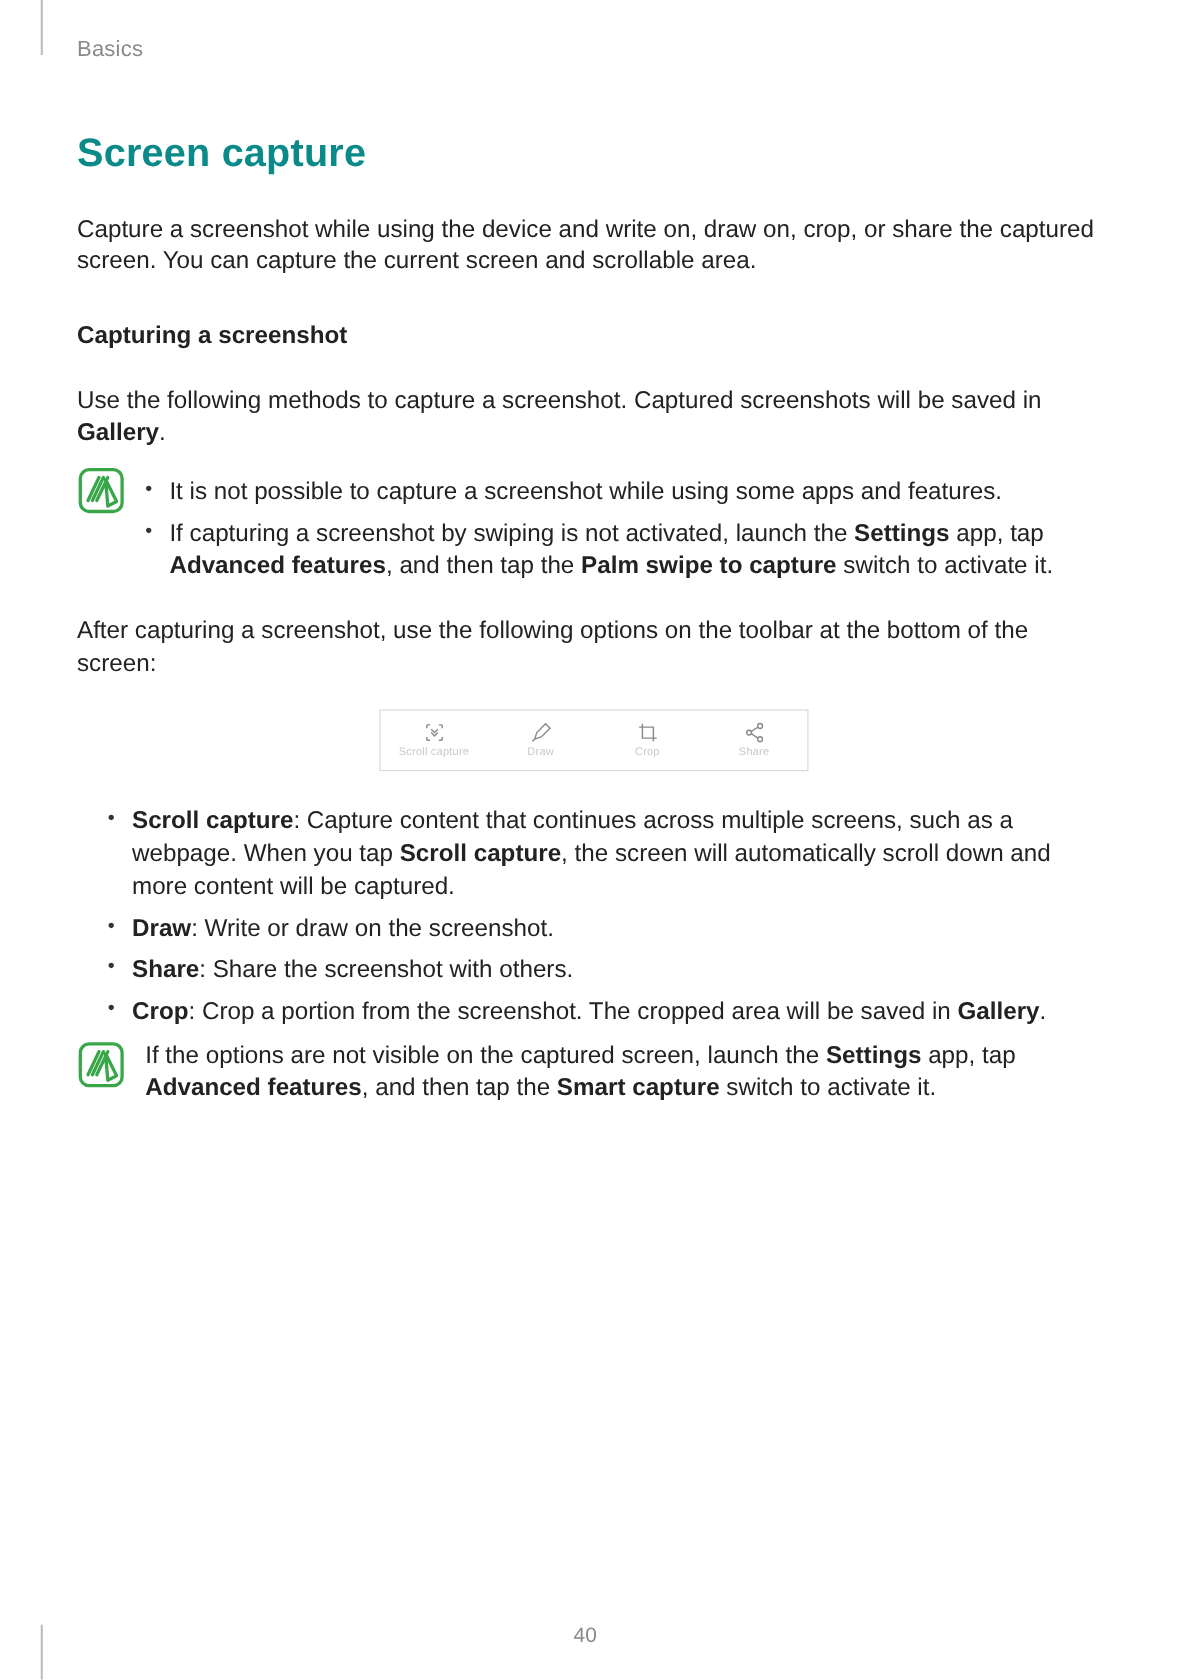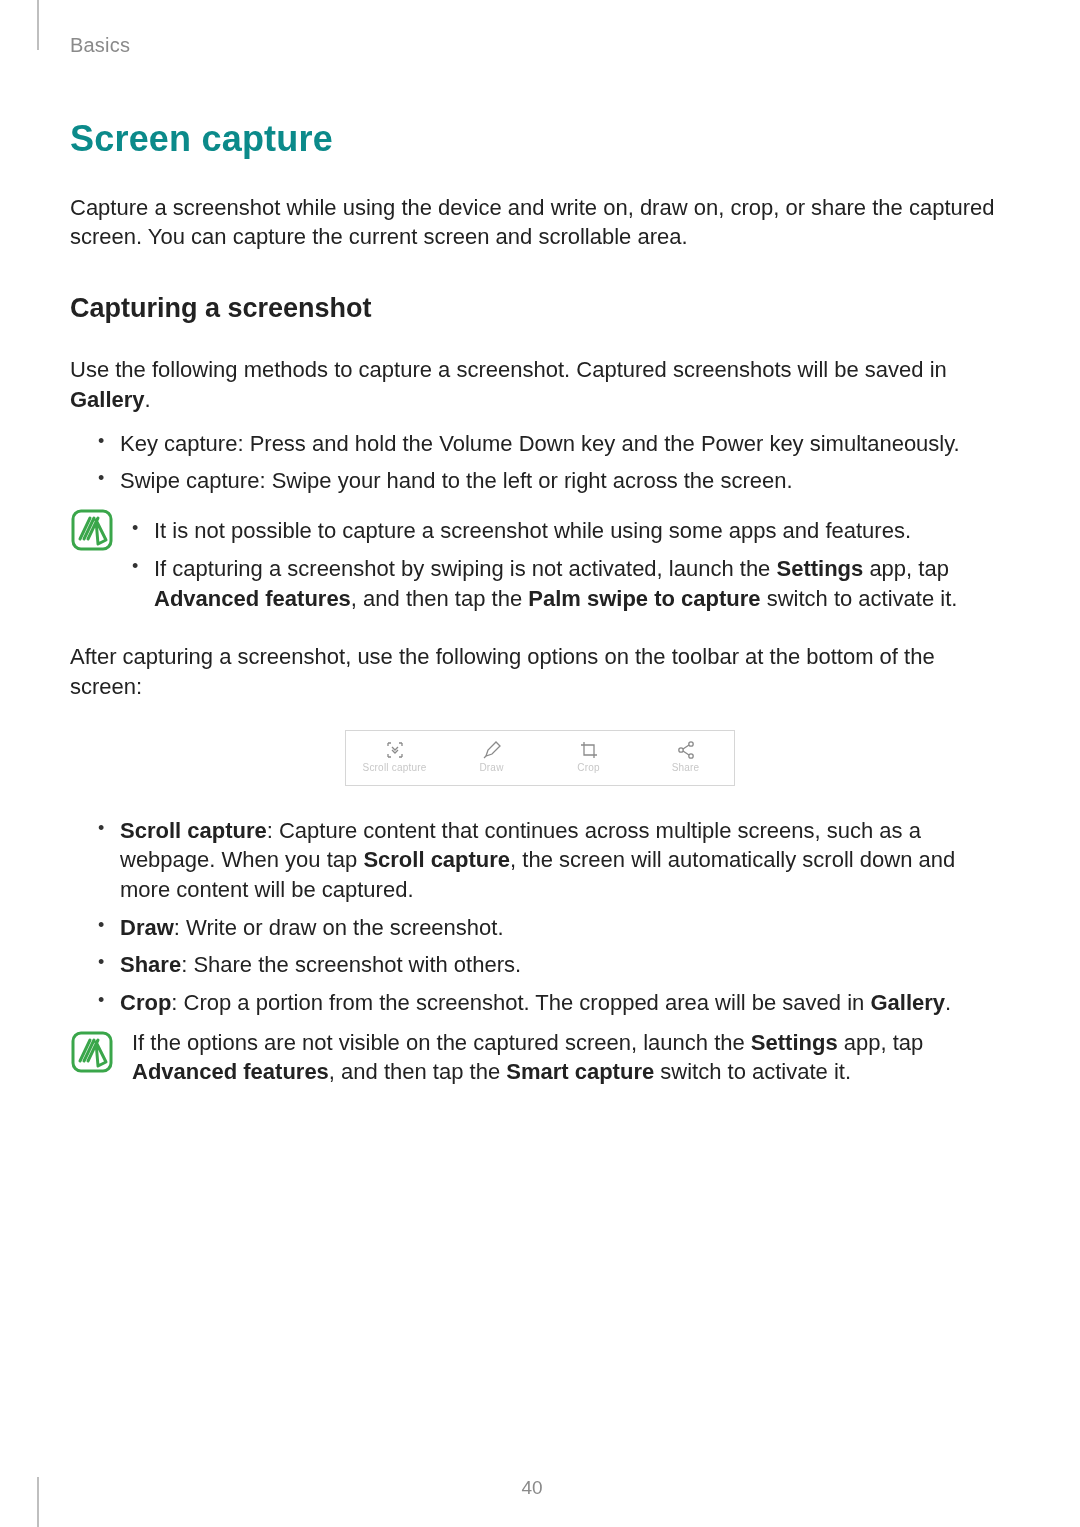--- a/index.html
+++ b/index.html
@@ -50,21 +50,21 @@
   }
   h1.section {
     color: var(--heading-teal);
     font-weight: 700;
     font-size: 36px;
     margin: 0 0 22px 0;
     letter-spacing: .2px;
   }
   h2.sub {
     font-weight: 700;
-    font-size: 27px;
+    font-size: 22px;
     margin: 38px 0 16px 0;
   }
   p {
     margin: 0 0 12px 0;
   }
   .body-wide {
     margin-bottom: 14px;
     margin-top: 29px;
   }
   ul.bullets {
@@ -160,24 +160,20 @@
   <h1 class="section">Screen capture</h1>
 
   <p class="body-wide">Capture a screenshot while using the device and write on, draw on, crop, or share the captured screen. You can capture the current screen and scrollable area.</p>
 
   <h2 class="sub">Capturing a screenshot</h2>
 
   <p class="body-wide">
     <span>Use the following methods to capture a screenshot. Captured screenshots will be saved in </span><span class="bold">Gallery</span><span>.</span>
   </p>
 
-  <ul class="bullets">
-    <li>Key capture: Press and hold the Volume Down key and the Power key simultaneously.</li>
-    <li>Swipe capture: Swipe your hand to the left or right across the screen.</li>
-  </ul>
 
   <div class="note-row">
     <div class="note-icon">
       <svg viewBox="0 0 44 44">
         <rect x="3" y="3" width="38" height="38" rx="8" ry="8" fill="none" stroke="#3aa64a" stroke-width="3"></rect>
         <path d="M10 31 L20 10 M14 31 L24 10 M18 31 L28 10 M26 12 L36 32 L28 36 Z" stroke="#3aa64a" stroke-width="3" fill="none" stroke-linecap="round" stroke-linejoin="round"></path>
       </svg>
     </div>
     <div class="note-body">
       <ul class="bullets">

